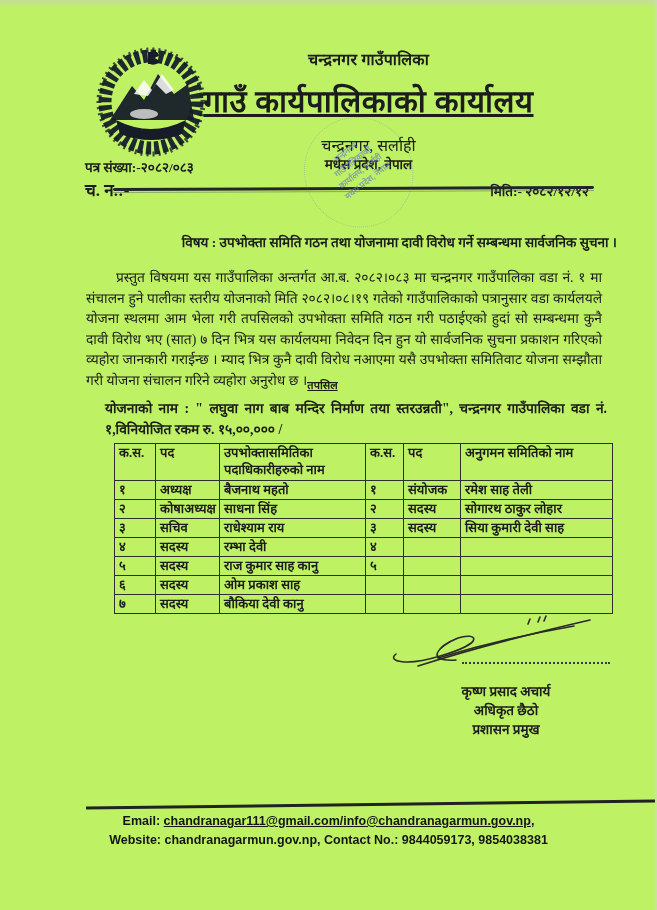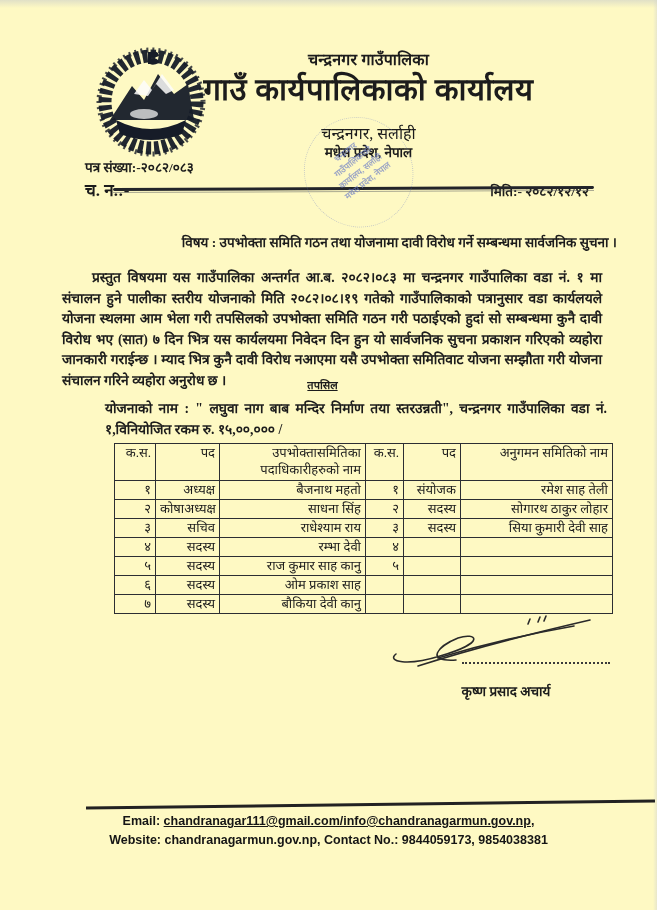--- a/index.html
+++ b/index.html
@@ -1,35 +1,35 @@
 <!DOCTYPE html>
 <html><head>
 <meta charset="utf-8">
 <style>
   * { margin:0; padding:0; box-sizing:border-box; }
   html,body { background:#d8d8d4; }
   .page {
     position:relative;
     width:657px; height:910px;
     margin:0 auto;
-    background:#fef9c3;
+    background:#bef264;
     overflow:hidden;
     font-family:"Liberation Serif", serif;
     color:#1c1c1c;
   }
   .scan-edge-top{position:absolute;top:0;left:0;right:0;height:8px;
     background:linear-gradient(180deg,#c9ccc9,rgba(255,255,255,0));opacity:.55;}
   .scan-edge-right{position:absolute;top:0;right:0;bottom:0;width:4px;
     background:linear-gradient(270deg,#d4d6d2,rgba(255,255,255,0));opacity:.5;}
 
   
   .emblem { position:absolute; left:86px; top:42px; width:130px; height:120px; }
   .head-text { position:absolute; left:140px; right:60px; top:48px; text-align:center; }
   .muni-name   { font-size:16px; font-weight:bold; letter-spacing:.2px; }
-  .office-name { font-size:31px; font-weight:bold; line-height:36px; margin-top:2px; letter-spacing:.5px;}
+  .office-name { font-size:31px; font-weight:bold; line-height:36px; margin-top:14px; letter-spacing:.5px;text-decoration:underline;}
   .addr1 { font-size:16px; font-weight:normal; margin-top:14px; }
   .addr2 { font-size:13.5px; font-weight:bold; margin-top:-1px; }
 
   .meta-refno { position:absolute; left:85px; top:158px; font-size:13.5px; font-weight:bold; }
   .meta-date  { position:absolute; right:68px; top:150px; font-size:13.5px; font-weight:bold;margin-top:32px; }
   .meta-chno  { position:absolute; left:85px; top:172px; font-size:17px; font-weight:bold;margin-top:6px; }
 
   .head-rule { position:absolute; left:113px; right:63px; top:187px; height:3px;
     background:#23252a; transform:rotate(-0.25deg); border-radius:2px; }
   .head-rule:after{content:"";position:absolute;left:0;right:0;top:4px;height:1px;background:#5a5c60;opacity:.5;}
@@ -39,36 +39,36 @@
     transform:rotate(-38deg); color:#6b7cc6; opacity:.66;
     font-size:8.5px; font-weight:bold; line-height:12px; text-align:center;
     pointer-events:none; }
   .stamp .ring { position:absolute; left:14px; top:2px; width:108px; height:112px;
     border:1px dotted rgba(107,124,198,.55); border-radius:50%; }
   .stamp-lines{ position:relative; top:28px; }
 
   
   .subject { position:absolute; left:60px; right:40px; top:233px; text-align:right;
     font-size:13.5px; font-weight:bold; }
-  .body-par { position:absolute; left:62px; right:55px; top:268px;
-    font-size:13.8px; font-weight:700; line-height:20.5px;
+  .body-par { position:absolute; left:86px; right:55px; top:268px;
+    font-size:13.8px; font-weight:400; line-height:20.5px;
     text-align:justify; text-indent:30px; }
   .tapasil { position:absolute; left:0; right:12px; top:377px; text-align:center;
     font-size:11px; font-weight:bold; }
   .tapasil span { text-decoration:underline; }
   .project-line { position:absolute; left:105px; right:50px; top:398px;
     font-size:13.8px; font-weight:bold; line-height:21px; text-align:justify; }
 
   
   table.committee { position:absolute; left:114px; top:443px; width:498px;
     border-collapse:collapse; table-layout:fixed;
     font-size:13px; font-weight:600; }
   table.committee th, table.committee td {
     border:1.4px solid #2c2e33; padding:0 4px; vertical-align:top;
-    text-align:right; font-weight:400; line-height:17px;
+    text-align:left; font-weight:700; line-height:17px;
   }
   table.committee th { height:37px; }
   table.committee td { height:19px; }
 
   
   .sig-block { position:absolute; top:612px; left:392px; width:228px; text-align:center;
     font-size:13.5px; font-weight:bold; line-height:19px; }
   .sig-scribble { position:absolute; left:-14px; top:-2px; width:240px; height:62px; }
   .sig-dots { margin-left:70px; width:148px; border-top:2px dotted #3a3a3a; height:0; margin-top:50px; }
   .sig-name { margin-top:18px; }
@@ -219,20 +219,22 @@
     <svg class="sig-scribble" viewBox="0 0 240 62" aria-hidden="true">
       <g fill="none" stroke="#2a2a2a" stroke-width="1.6" stroke-linecap="round">
         <path d="M18 44 C8 52 30 56 62 46 C110 32 98 22 80 28 C60 36 46 52 78 50"></path>
         <path d="M40 56 C90 40 160 22 212 10"></path>
         <path d="M60 48 C100 36 150 24 196 16"></path>
         <path d="M150 14 l2 -5 M160 12 l2 -5 M166 11 l2 -5"></path>
       </g>
     </svg>
     <div class="sig-dots"></div>
     <div class="sig-name">कृष्ण प्रसाद अचार्य</div>
+    <div>अधिकृत छैठो</div>
+    <div>प्रशासन प्रमुख</div>
   </div>
 
   <div class="foot-rule"></div>
   <div class="footer">
     <div>
       <span>Email:</span>
       <span class="u">chandranagar111@gmail.com/info@chandranagarmun.gov.np</span><span>,</span>
     </div>
     <div>
       <span>Website:</span>

